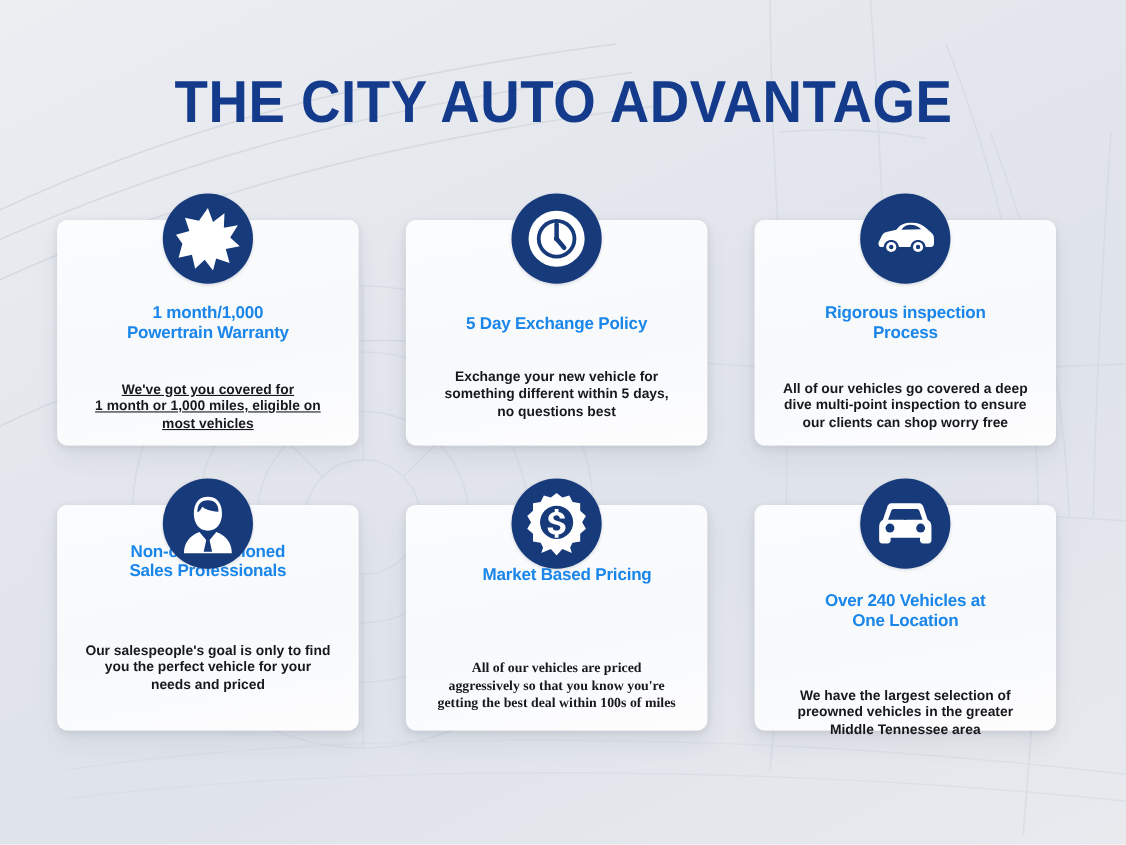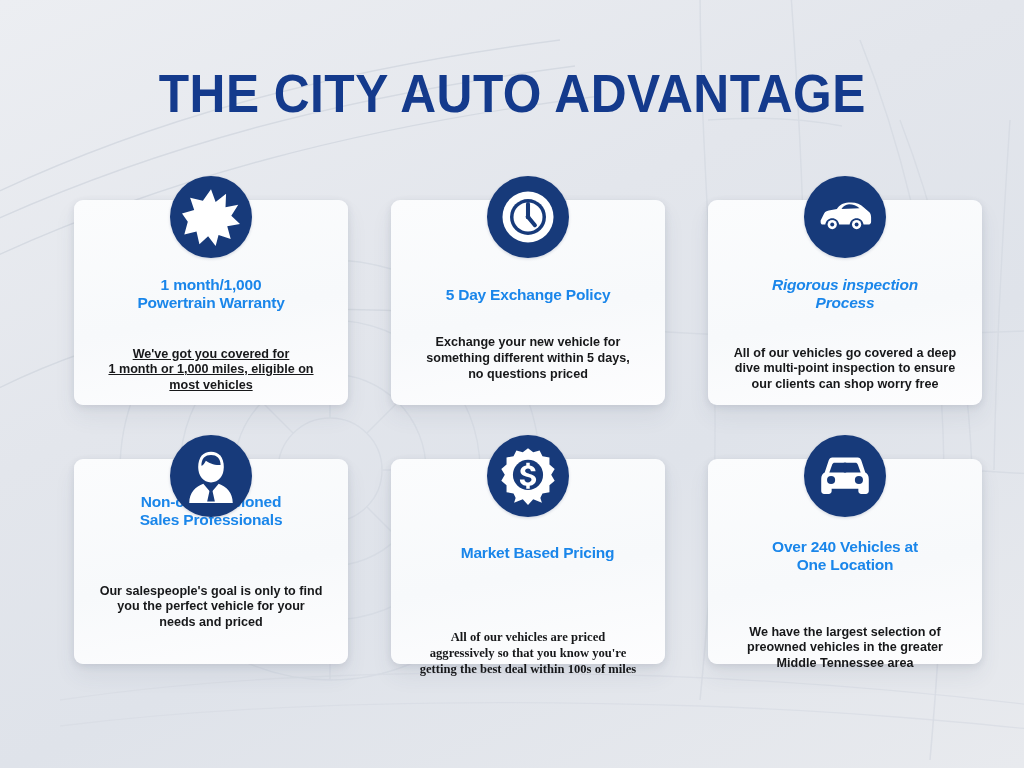--- a/index.html
+++ b/index.html
@@ -41,21 +41,21 @@
     letter-spacing:0.5px;
     line-height:1;
     transform:scaleX(0.92);
     transform-origin:center;
     white-space:nowrap;
   }
 
   
   .grid {
     position:absolute;
-    top:200px; left:74px;
+    top:200px; left:52px;
     width:908px;
     display:grid;
     grid-template-columns:274px 274px 274px;
     grid-template-rows:205px 205px;
     column-gap:43px;
     row-gap:54px;
   }
 
   .card {
     position:relative;
@@ -103,27 +103,27 @@
     width:100%;
   }
 
   
   .card-1 .card-heading { margin-top:76px; }
   .card-1 .card-body    { margin-top:34px;text-decoration:underline; }
 
   .card-2 .card-heading { margin-top:86px; }
   .card-2 .card-body    { margin-top:31px; }
 
-  .card-3 .card-heading { margin-top:76px;font-style:italic; }
+  .card-3 .card-heading { margin-top:76px; }
   .card-3 .card-body    { margin-top:33px; }
 
   .card-4 .card-heading { margin-top:34px; }
   .card-4 .card-body    { margin-top:54px; }
 
-  .card-5 .card-heading { margin-top:85px;padding-left:29px; }
+  .card-5 .card-heading { margin-top:55px;padding-left:29px; }
   .card-5 .card-body    { margin-top:68px;font-family:Liberation Serif, serif; }
 
   .card-6 .card-heading { margin-top:79px; }
   .card-6 .card-body    { margin-top:50px; }
 </style>
 </head>
 <body>
 
 <div id="stage">
 
@@ -179,21 +179,21 @@
         <svg width="58" height="58" viewBox="0 0 100 100" aria-hidden="true">
           <circle cx="50" cy="50" r="44" fill="#ffffff"></circle>
           <circle cx="50" cy="50" r="31" fill="#173a7a"></circle>
           <circle cx="50" cy="50" r="25" fill="#ffffff"></circle>
           <rect x="46.5" y="24" width="7" height="29" rx="3.5" fill="#173a7a"></rect>
           <rect x="46.5" y="46" width="7" height="26" rx="3.5" fill="#173a7a" transform="rotate(-40 50 50)"></rect>
           <circle cx="50" cy="50" r="4" fill="#173a7a"></circle>
         </svg>
       </div>
       <div class="card-heading"><span>5 Day Exchange Policy</span></div>
-      <div class="card-body"><span>Exchange your new vehicle for</span><br><span>something different within 5 days,</span><br><span>no questions priced</span></div>
+      <div class="card-body"><span>Exchange your new vehicle for</span><br><span>something different within 5 days,</span><br><span>no questions best</span></div>
     </div>
 
     <div class="card card-3">
       <div class="icon-circle">
         <svg width="58" height="58" viewBox="0 0 100 100" aria-hidden="true">
           <path fill="#ffffff" d="M8 56 L14 44 C16 41 18 40 22 39 L36 36 C40 30 46 26 56 25 C68 24 76 27 82 33 L90 40 C94 43 95 46 95 51 L95 58 C95 61 93 63 90 63 L82 63 C81 56 76 52 70 52 C64 52 59 56 58 63 L40 63 C39 56 34 52 28 52 C22 52 17 56 16 63 L12 63 C9 63 8 61 8 58 Z"></path>
           <path fill="#173a7a" d="M44 36 C47 31 51 29 57 28 C64 28 70 30 75 35 Z"></path>
           <circle cx="28" cy="63" r="8" fill="#ffffff"></circle>
           <circle cx="70" cy="63" r="8" fill="#ffffff"></circle>
           <circle cx="28" cy="63" r="3.4" fill="#173a7a"></circle>

